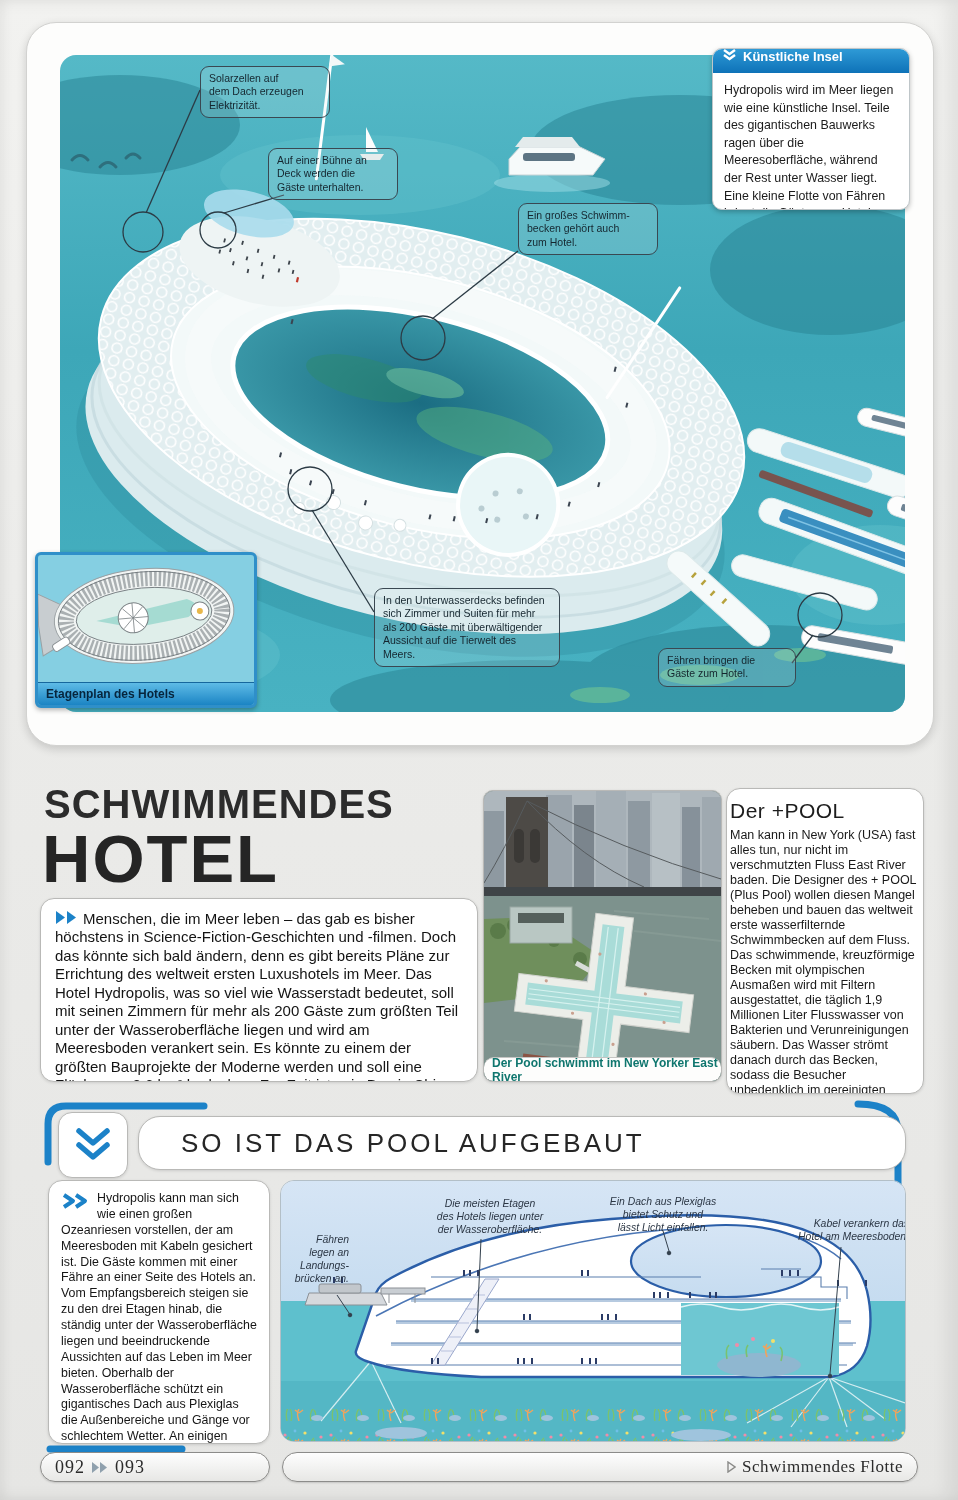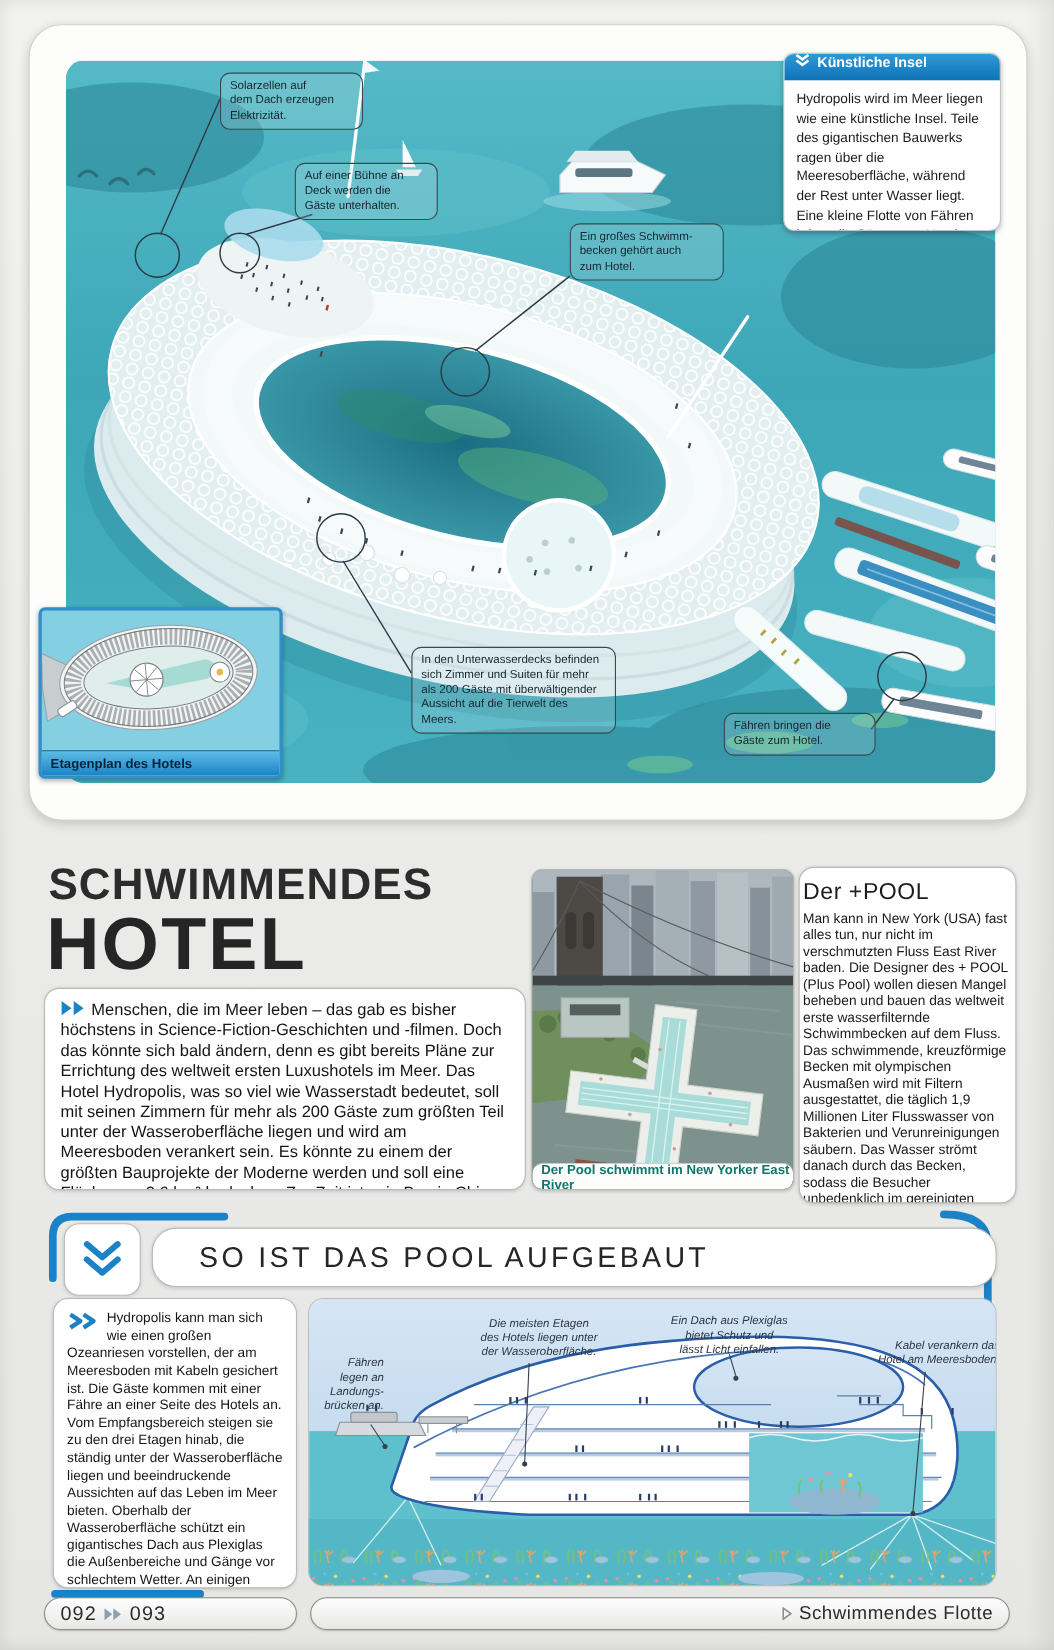--- a/index.html
+++ b/index.html
@@ -50,21 +50,21 @@
            font-size:12.4px;line-height:1.28;color:#161616;overflow:hidden;}
   .diagram{left:280px;top:1180px;width:624px;height:260px;border-radius:14px;overflow:hidden;
            border:1px solid #b3bfc7;}
   .dlabel{position:absolute;color:#2b3644;font-style:italic;font-size:10.4px;line-height:1.25;
           white-space:pre-line;}
   .blue-stroke{stroke:#1c82c8;stroke-width:7;fill:none;stroke-linecap:round;}
 
   
   .pill{height:30px;border:1.5px solid #8c8c8a;border-radius:16px;box-sizing:border-box;
         background:linear-gradient(180deg,#fefefe,#e7e7e5);display:flex;align-items:center;
-        box-shadow:0 1px 2px rgba(0,0,0,.15);}
+        box-shadow:0 1px 2px rgba(0,0,0,.15);font-family:Liberation Serif, serif;}
   .pagenum{font-size:18px;color:#2b2b2b;letter-spacing:1px;}
   .foot-label{font-size:17px;color:#2b2b2b;letter-spacing:.5px;}
 </style>
 </head>
 <body>
 
 <div class="page">
 
   <div class="abs hero-card"></div>
 

